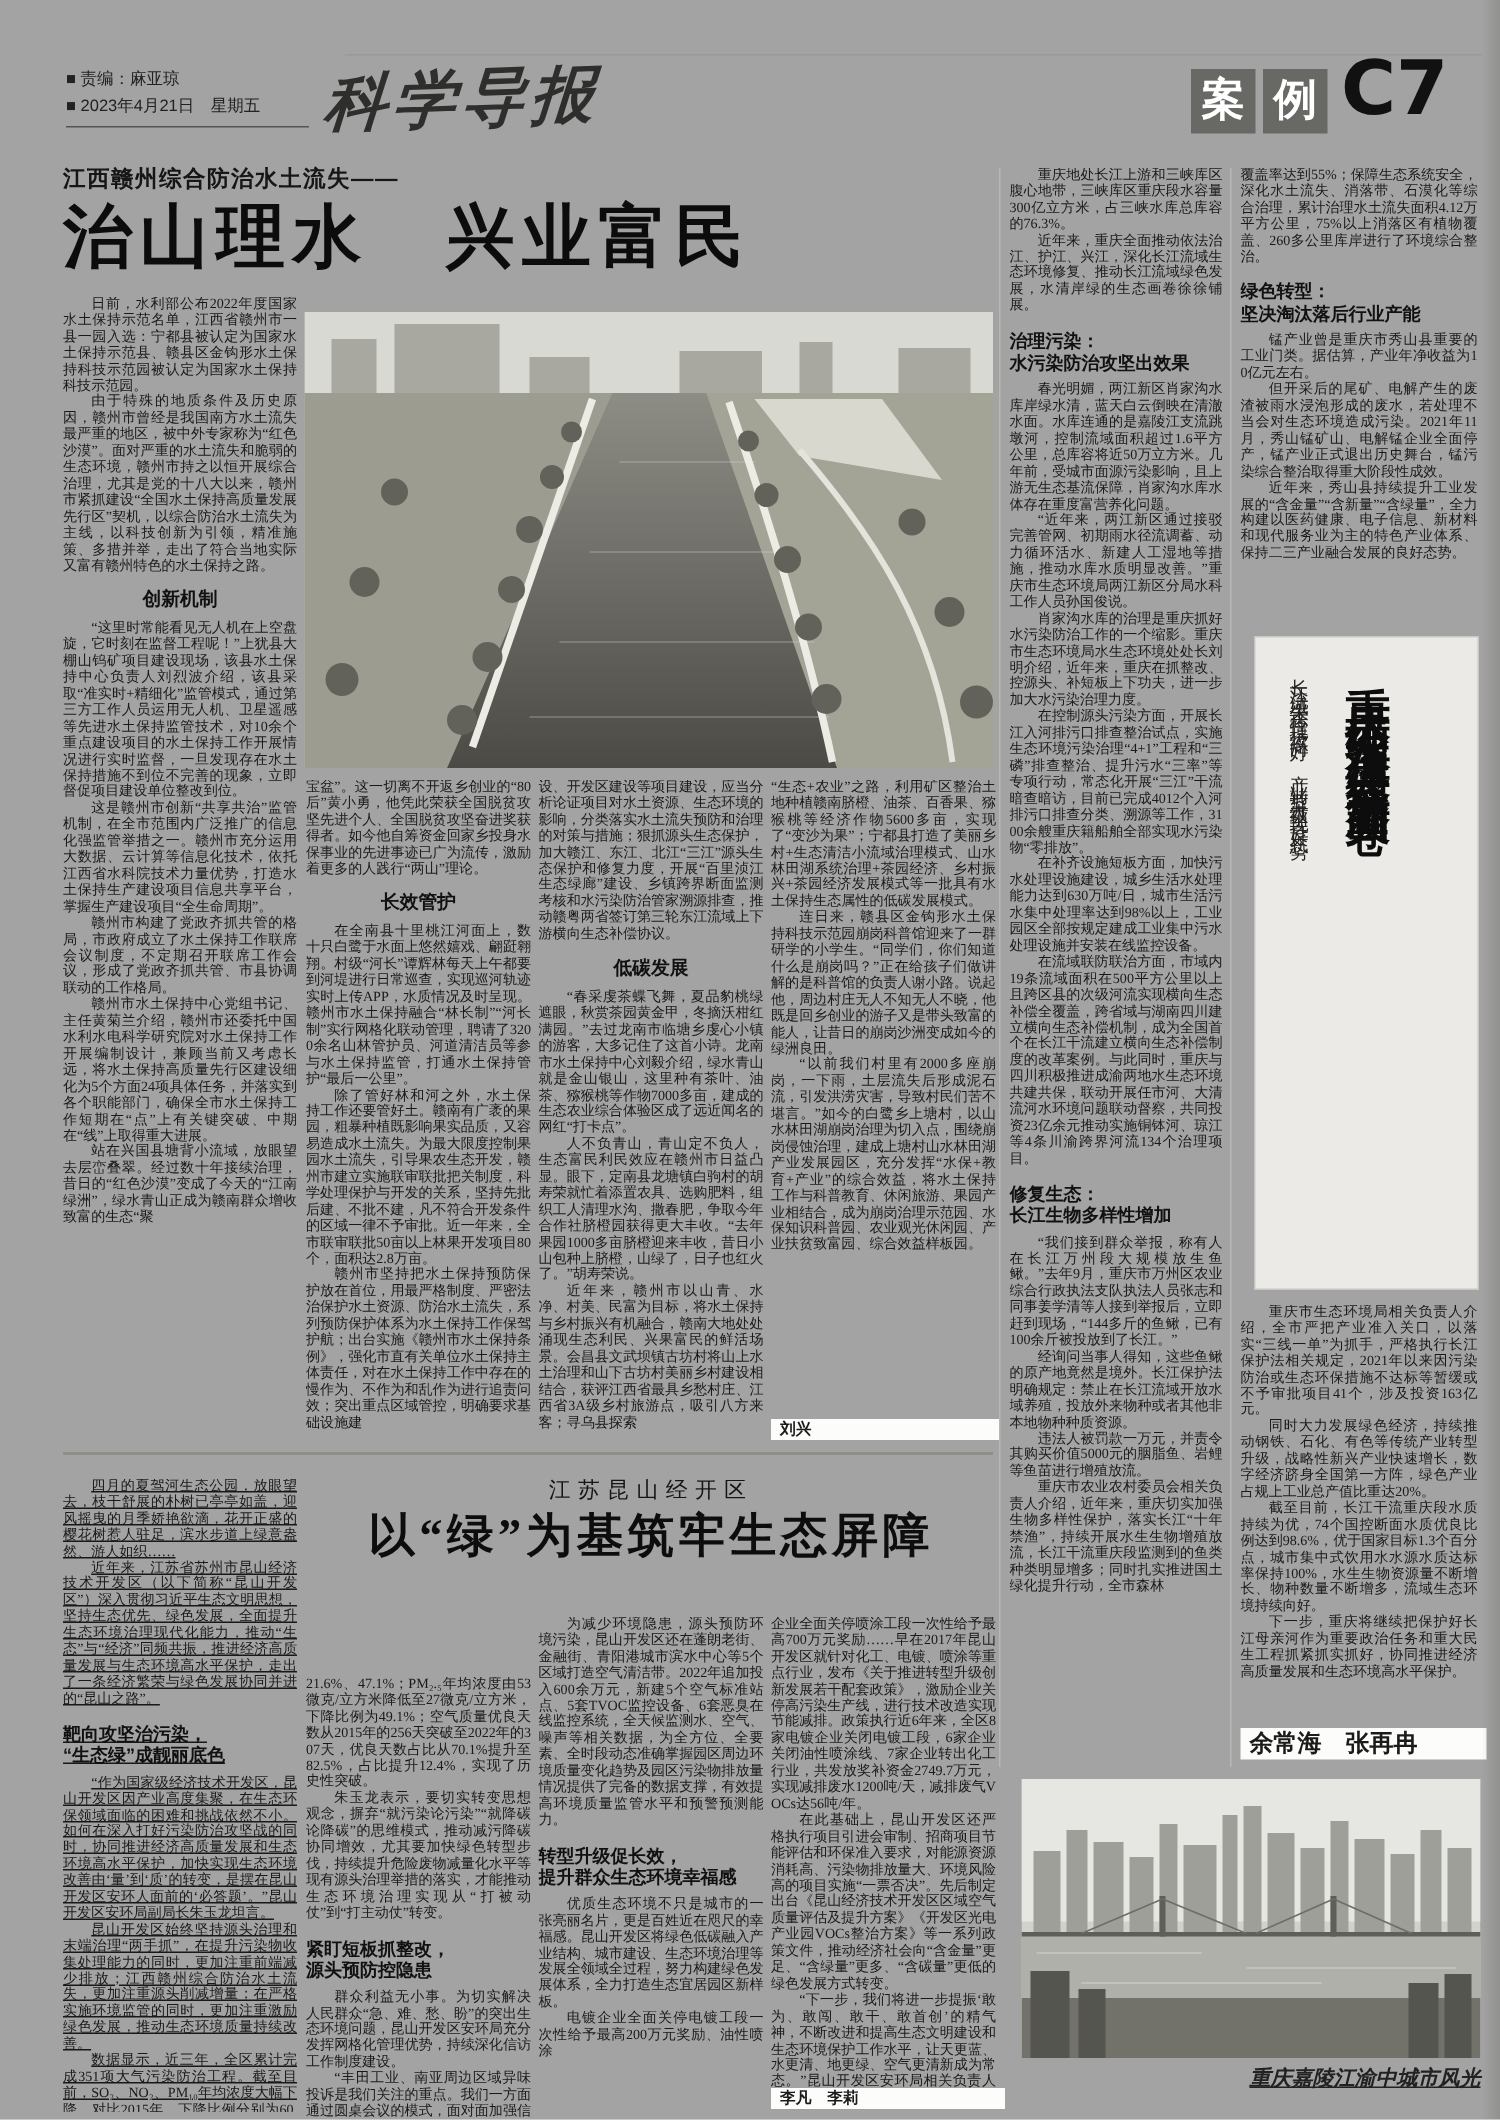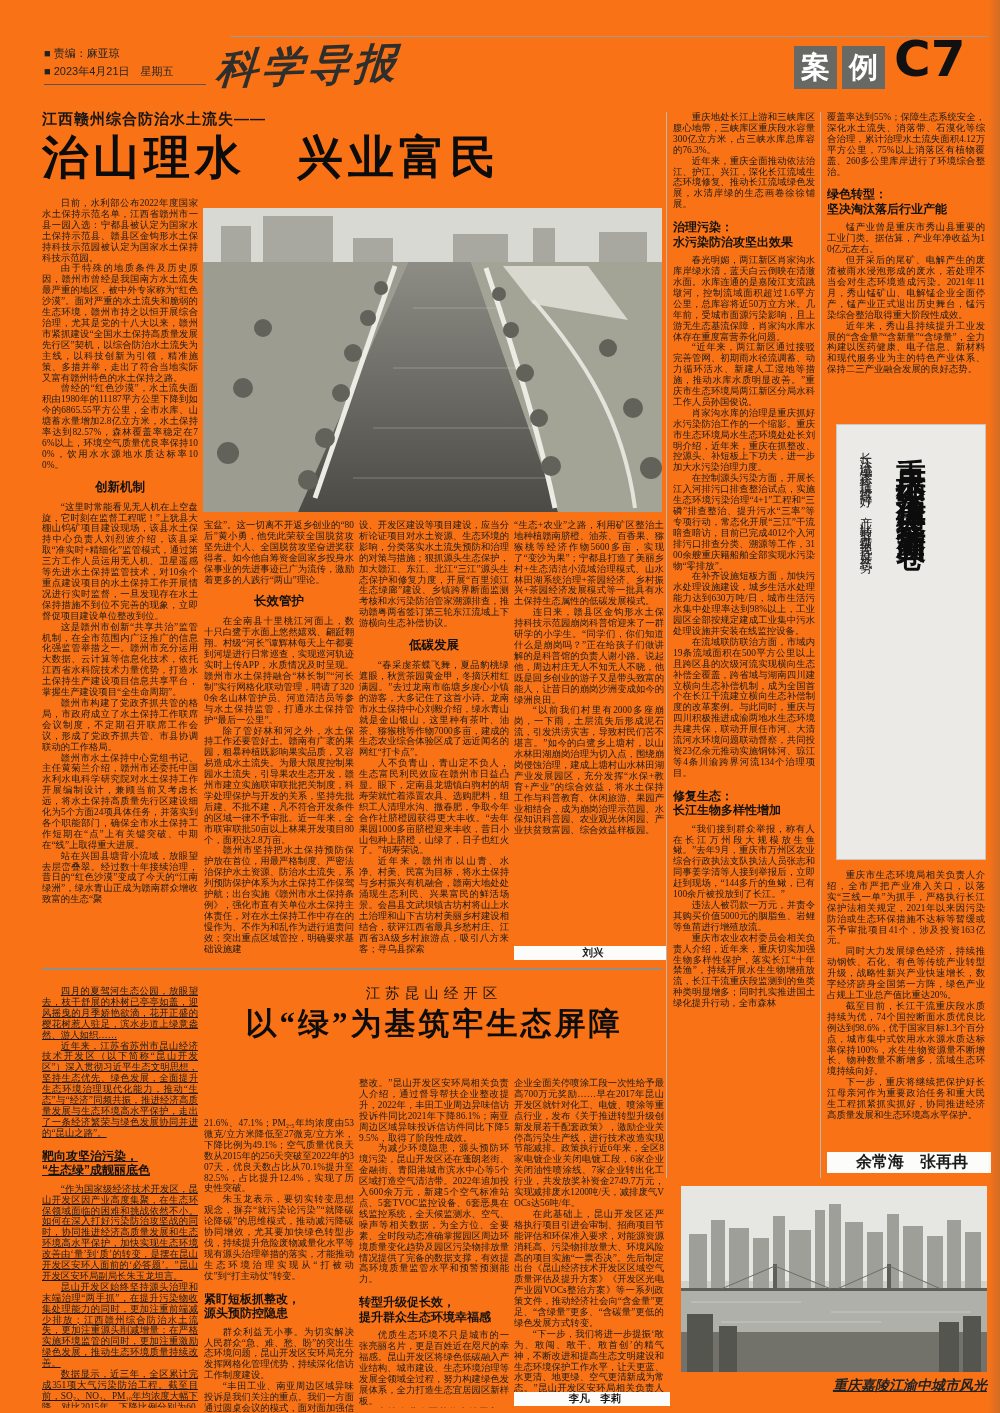--- a/index.html
+++ b/index.html
@@ -1,16 +1,16 @@
 <!DOCTYPE html>
 <html><head>
 <meta charset="utf-8">
 <style>
   html,body{margin:0;padding:0;background:#e8e7e4;}
-  .page{position:relative;width:1000px;height:1413px;margin:0 auto;background:#f97316;
+  .page{position:relative;width:1000px;height:1413px;margin:0 auto;background:#a3a3a3;
         overflow:hidden;font-family:"Liberation Serif","DejaVu Serif",serif;color:#1b1b1b;}
   .abs{position:absolute;}
   
   #toprule{left:230px;top:36px;width:758px;height:1px;background:#9a9a96;}
   #editorbox{left:44px;top:44px;font-family:"Liberation Sans","DejaVu Sans",sans-serif;
              font-size:11px;line-height:18px;color:#222;}
   #editor-rule{left:44px;top:84px;width:162px;height:1px;background:#555;}
   #masthead{left:216px;top:38px;font-size:42px;font-weight:bold;font-style:italic;
             color:#2e2e2c;letter-spacing:4px;transform:rotate(-2deg) skewX(-6deg);}
   #badges{left:794px;top:46px;display:flex;gap:5px;}
@@ -28,21 +28,21 @@
         overflow:hidden;word-break:break-all;color:#191919;}
   .ncol p{margin:0;text-indent:2em;}
   .ncol p.c{text-indent:0;}
   .ncol h4.h{margin:9px 0 7px;font-family:"Liberation Sans","DejaVu Sans",sans-serif;
              font-size:12.5px;line-height:15px;font-weight:bold;text-align:center;text-indent:0;color:#111;}
   .ncol.side h4.h{text-align:left;font-size:12px;line-height:14.5px;margin:10px 0 6px;}
   #m-col1{left:42px;top:198px;width:156px;height:764px;}
   #m-col2{left:204px;top:520px;height:442px;}
   #m-col3{left:359px;top:520px;height:442px;}
   #m-col4{left:514px;top:520px;height:442px;}
-  .byline{position:absolute;text-align:center;font-family:Liberation Mono, monospace;
+  .byline{position:absolute;text-align:left;font-family:Liberation Mono, monospace;
           font-weight:bold;font-size:10.5px;background:#fcfcfa;padding-left:6px;}
   #m-byline{left:514px;top:946px;width:146px;}
   
   #vline1{left:666px;top:112px;width:1px;height:1066px;background:#b8b8b2;}
   #vline2{left:820px;top:112px;width:1px;height:1066px;background:#b8b8b2;}
   #hsep{left:42px;top:968px;width:620px;height:2px;background:#8f8f8a;}
   
   .photo{position:absolute;display:block;}
   #photo1{left:203px;top:208px;}
   #photo2{left:681px;top:1186px;}
@@ -91,21 +91,20 @@
     <div class="badge">例</div>
   </div>
   <div class="abs" id="pageno">C7</div>
 
   <div class="abs" id="m-kicker">江西赣州综合防治水土流失——</div>
   <div class="abs" id="m-headline">治山理水　兴业富民</div>
 
   <div class="ncol main" id="m-col1">
       <p class="p">日前，水利部公布2022年度国家水土保持示范名单，江西省赣州市一县一园入选：宁都县被认定为国家水土保持示范县、赣县区金钩形水土保持科技示范园被认定为国家水土保持科技示范园。</p>
       <p class="p">由于特殊的地质条件及历史原因，赣州市曾经是我国南方水土流失最严重的地区，被中外专家称为“红色沙漠”。面对严重的水土流失和脆弱的生态环境，赣州市持之以恒开展综合治理，尤其是党的十八大以来，赣州市紧抓建设“全国水土保持高质量发展先行区”契机，以综合防治水土流失为主线，以科技创新为引领，精准施策、多措并举，走出了符合当地实际又富有赣州特色的水土保持之路。</p>
-      <p class="p">曾经的“红色沙漠”，水土流失面积由1980年的11187平方公里下降到如今的6865.55平方公里，全市水库、山塘蓄水量增加2.8亿立方米，水土保持率达到82.57%，森林覆盖率稳定在76%以上，环境空气质量优良率保持100%，饮用水水源地水质达标率100%。</p>
       <h4 class="h">创新机制</h4>
       <p class="p">“这里时常能看见无人机在上空盘旋，它时刻在监督工程呢！”上犹县大棚山钨矿项目建设现场，该县水土保持中心负责人刘烈波介绍，该县采取“准实时+精细化”监管模式，通过第三方工作人员运用无人机、卫星遥感等先进水土保持监管技术，对10余个重点建设项目的水土保持工作开展情况进行实时监督，一旦发现存在水土保持措施不到位不完善的现象，立即督促项目建设单位整改到位。</p>
       <p class="p">这是赣州市创新“共享共治”监管机制，在全市范围内广泛推广的信息化强监管举措之一。赣州市充分运用大数据、云计算等信息化技术，依托江西省水科院技术力量优势，打造水土保持生产建设项目信息共享平台，掌握生产建设项目“全生命周期”。</p>
       <p class="p">赣州市构建了党政齐抓共管的格局，市政府成立了水土保持工作联席会议制度，不定期召开联席工作会议，形成了党政齐抓共管、市县协调联动的工作格局。</p>
       <p class="p">赣州市水土保持中心党组书记、主任黄菊兰介绍，赣州市还委托中国水利水电科学研究院对水土保持工作开展编制设计，兼顾当前又考虑长远，将水土保持高质量先行区建设细化为5个方面24项具体任务，并落实到各个职能部门，确保全市水土保持工作短期在“点”上有关键突破、中期在“线”上取得重大进展。</p>
       <p class="p">站在兴国县塘背小流域，放眼望去层峦叠翠。经过数十年接续治理，昔日的“红色沙漠”变成了今天的“江南绿洲”，绿水青山正成为赣南群众增收致富的生态“聚</p>
     </div>
 
   <svg class="photo" id="photo1" width="459" height="304" viewBox="0 0 459 304" role="img">
     <defs>
@@ -187,20 +186,21 @@
       <p class="p">近年来，重庆全面推动依法治江、护江、兴江，深化长江流域生态环境修复、推动长江流域绿色发展，水清岸绿的生态画卷徐徐铺展。</p>
       <h4 class="h">治理污染：<br>水污染防治攻坚出效果</h4>
       <p class="p">春光明媚，两江新区肖家沟水库岸绿水清，蓝天白云倒映在清澈水面。水库连通的是嘉陵江支流跳墩河，控制流域面积超过1.6平方公里，总库容将近50万立方米。几年前，受城市面源污染影响，且上游无生态基流保障，肖家沟水库水体存在重度富营养化问题。</p>
       <p class="p">“近年来，两江新区通过接驳完善管网、初期雨水径流调蓄、动力循环活水、新建人工湿地等措施，推动水库水质明显改善。”重庆市生态环境局两江新区分局水科工作人员孙国俊说。</p>
       <p class="p">肖家沟水库的治理是重庆抓好水污染防治工作的一个缩影。重庆市生态环境局水生态环境处处长刘明介绍，近年来，重庆在抓整改、控源头、补短板上下功夫，进一步加大水污染治理力度。</p>
       <p class="p">在控制源头污染方面，开展长江入河排污口排查整治试点，实施生态环境污染治理“4+1”工程和“三磷”排查整治、提升污水“三率”等专项行动，常态化开展“三江”干流暗查暗访，目前已完成4012个入河排污口排查分类、溯源等工作，3100余艘重庆籍船舶全部实现水污染物“零排放”。</p>
       <p class="p">在补齐设施短板方面，加快污水处理设施建设，城乡生活水处理能力达到630万吨/日，城市生活污水集中处理率达到98%以上，工业园区全部按规定建成工业集中污水处理设施并安装在线监控设备。</p>
       <p class="p">在流域联防联治方面，市域内19条流域面积在500平方公里以上且跨区县的次级河流实现横向生态补偿全覆盖，跨省域与湖南四川建立横向生态补偿机制，成为全国首个在长江干流建立横向生态补偿制度的改革案例。与此同时，重庆与四川积极推进成渝两地水生态环境共建共保，联动开展任市河、大清流河水环境问题联动督察，共同投资23亿余元推动实施铜钵河、琼江等4条川渝跨界河流134个治理项目。</p>
       <h4 class="h">修复生态：<br>长江生物多样性增加</h4>
       <p class="p">“我们接到群众举报，称有人在长江万州段大规模放生鱼鳅。”去年9月，重庆市万州区农业综合行政执法支队执法人员张志和同事姜学清等人接到举报后，立即赶到现场，“144多斤的鱼鳅，已有100余斤被投放到了长江。”</p>
+      <p class="p">经询问当事人得知，这些鱼鳅的原产地竟然是境外。长江保护法明确规定：禁止在长江流域开放水域养殖，投放外来物种或者其他非本地物种种质资源。</p>
       <p class="p">违法人被罚款一万元，并责令其购买价值5000元的胭脂鱼、岩鲤等鱼苗进行增殖放流。</p>
       <p class="p">重庆市农业农村委员会相关负责人介绍，近年来，重庆切实加强生物多样性保护，落实长江“十年禁渔”，持续开展水生生物增殖放流，长江干流重庆段监测到的鱼类种类明显增多；同时扎实推进国土绿化提升行动，全市森林</p>
     </div>
   <div class="abs" id="vline2"></div>
   <div class="ncol side" id="cq-colB1">
       <p class="c">覆盖率达到55%；保障生态系统安全，深化水土流失、消落带、石漠化等综合治理，累计治理水土流失面积4.12万平方公里，75%以上消落区有植物覆盖、260多公里库岸进行了环境综合整治。</p>
       <h4 class="h">绿色转型：<br>坚决淘汰落后行业产能</h4>
       <p class="p">锰产业曾是重庆市秀山县重要的工业门类。据估算，产业年净收益为10亿元左右。</p>
       <p class="p">但开采后的尾矿、电解产生的废渣被雨水浸泡形成的废水，若处理不当会对生态环境造成污染。2021年11月，秀山锰矿山、电解锰企业全面停产，锰产业正式退出历史舞台，锰污染综合整治取得重大阶段性成效。</p>
       <p class="p">近年来，秀山县持续提升工业发展的“含金量”“含新量”“含绿量”，全力构建以医药健康、电子信息、新材料和现代服务业为主的特色产业体系、保持二三产业融合发展的良好态势。</p>
@@ -277,21 +277,20 @@
       <p class="p">数据显示，近三年，全区累计完成351项大气污染防治工程。截至目前，SO₂、NO₂、PM₁₀年均浓度大幅下降，对比2015年，下降比例分别为60.9%、</p>
     </div>
   <div class="ncol side" id="ks-col2">
       <p class="c">21.6%、47.1%；PM₂.₅年均浓度由53微克/立方米降低至27微克/立方米，下降比例为49.1%；空气质量优良天数从2015年的256天突破至2022年的307天，优良天数占比从70.1%提升至82.5%，占比提升12.4%，实现了历史性突破。</p>
       <p class="p">朱玉龙表示，要切实转变思想观念，摒弃“就污染论污染”“就降碳论降碳”的思维模式，推动减污降碳协同增效，尤其要加快绿色转型步伐，持续提升危险废物减量化水平等现有源头治理举措的落实，才能推动生态环境治理实现从“打被动仗”到“打主动仗”转变。</p>
       <h4 class="h">紧盯短板抓整改，<br>源头预防控隐患</h4>
       <p class="p">群众利益无小事。为切实解决人民群众“急、难、愁、盼”的突出生态环境问题，昆山开发区安环局充分发挥网格化管理优势，持续深化信访工作制度建设。</p>
       <p class="p">“丰田工业、南亚周边区域异味投诉是我们关注的重点。我们一方面通过圆桌会议的模式，面对面加强信访人参与程度；另一方面，制定‘一厂一策’、溯源分析等方法，协助企业委托生态环境部南京环境科学研究所驻场调研，制定整改方案，进一步开展深度</p>
     </div>
   <div class="ncol side" id="ks-col3">
-      <p class="c">整改。”昆山开发区安环局相关负责人介绍，通过督导帮扶企业整改提升，2022年，丰田工业周边异味信访投诉件同比2021年下降86.1%；南亚周边区域异味投诉信访件同比下降59.5%，取得了阶段性成效。</p>
       <p class="p">为减少环境隐患，源头预防环境污染，昆山开发区还在蓬朗老街、金融街、青阳港城市滨水中心等5个区域打造空气清洁带。2022年追加投入600余万元，新建5个空气标准站点、5套TVOC监控设备、6套恶臭在线监控系统，全天候监测水、空气、噪声等相关数据，为全方位、全要素、全时段动态准确掌握园区周边环境质量变化趋势及园区污染物排放量情况提供了完备的数据支撑，有效提高环境质量监管水平和预警预测能力。</p>
       <h4 class="h">转型升级促长效，<br>提升群众生态环境幸福感</h4>
       <p class="p">优质生态环境不只是城市的一张亮丽名片，更是百姓近在咫尺的幸福感。昆山开发区将绿色低碳融入产业结构、城市建设、生态环境治理等发展全领域全过程，努力构建绿色发展体系，全力打造生态宜居园区新样板。</p>
       <p class="p">电镀企业全面关停电镀工段一次性给予最高200万元奖励、油性喷涂</p>
     </div>
   <div class="ncol side" id="ks-col4">
       <p class="c">企业全面关停喷涂工段一次性给予最高700万元奖励……早在2017年昆山开发区就针对化工、电镀、喷涂等重点行业，发布《关于推进转型升级创新发展若干配套政策》，激励企业关停高污染生产线，进行技术改造实现节能减排。政策执行近6年来，全区8家电镀企业关闭电镀工段，6家企业关闭油性喷涂线、7家企业转出化工行业，共发放奖补资金2749.7万元，实现减排废水1200吨/天，减排废气VOCs达56吨/年。</p>
       <p class="p">在此基础上，昆山开发区还严格执行项目引进会审制、招商项目节能评估和环保准入要求，对能源资源消耗高、污染物排放量大、环境风险高的项目实施“一票否决”。先后制定出台《昆山经济技术开发区区域空气质量评估及提升方案》《开发区光电产业园VOCs整治方案》等一系列政策文件，推动经济社会向“含金量”更足、“含绿量”更多、“含碳量”更低的绿色发展方式转变。</p>
       <p class="p">“下一步，我们将进一步提振‘敢为、敢闯、敢干、敢首创’的精气神，不断改进和提高生态文明建设和生态环境保护工作水平，让天更蓝、水更清、地更绿、空气更清新成为常态。”昆山开发区安环局相关负责人表示。</p>
     </div>

